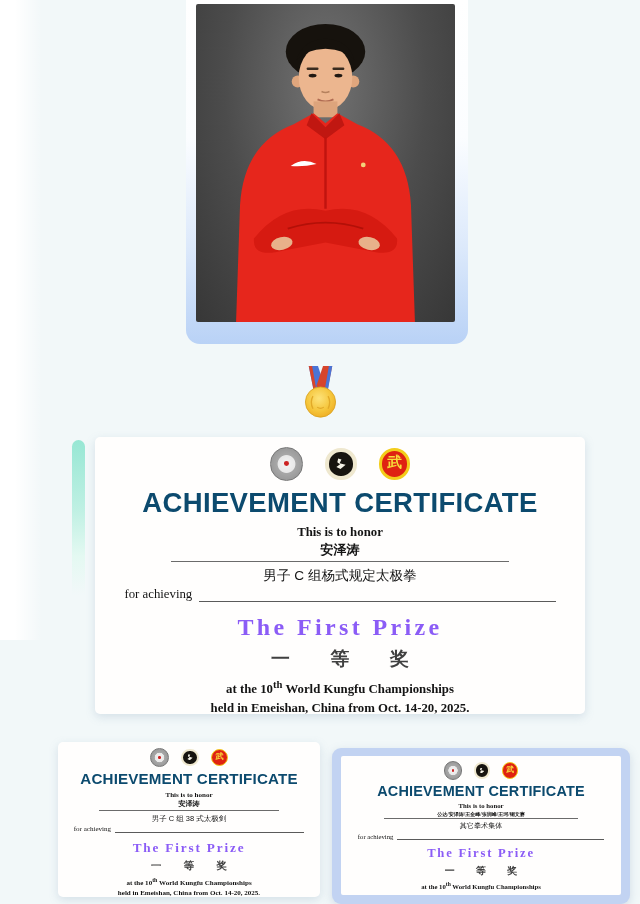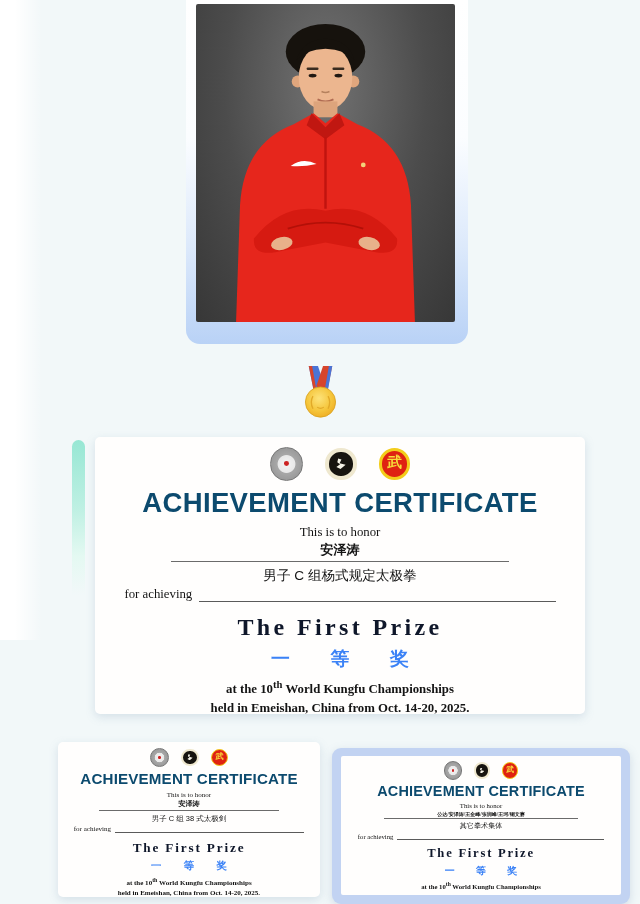--- a/index.html
+++ b/index.html
@@ -40,30 +40,30 @@
   .logo-iwuf::after{content:"";position:absolute;left:42%;top:42%;width:16%;height:16%;border-radius:50%;background:#c22;}
   .logo-org{background:#17140f;border:.28em solid #efe8cf;box-sizing:border-box;}
   .logo-org::after{content:"";position:absolute;left:30%;top:26%;width:40%;height:46%;background:#f5f2e6;
     clip-path:polygon(20% 0,55% 10%,35% 45%,100% 60%,45% 100%,0 80%,40% 55%,10% 35%);}
   .logo-wushu{background:#df2212;border:.22em solid #f3cd1b;box-sizing:border-box;}
   .logo-wushu::after{content:"武";position:absolute;left:0;top:8%;width:100%;text-align:center;
     color:#f7dc3a;font-size:.92em;font-weight:700;font-family:"Liberation Sans",sans-serif;}
 
   .cert-title{font-family:"Liberation Sans",sans-serif;font-weight:800;color:#0c4a6e;
     font-size:1.72em;letter-spacing:.012em;margin-top:.22em;white-space:nowrap;}
-  .cert-honor{font-size:.8em;font-weight:400;margin-top:.5em;}
+  .cert-honor{font-size:.8em;font-weight:700;margin-top:.5em;}
   .cert-honoree{font-size:.82em;font-weight:700;margin-top:.08em;}
   .cert-honoree.tiny{font-size:.6em;font-weight:700;margin-top:.25em;}
   .sep-line{width:69%;margin:.12em auto 0;border-bottom:1px solid #6b6b6b;}
   .cert-event{font-size:.85em;font-weight:400;margin-top:.4em;font-family:"Liberation Sans",sans-serif;}
   .achieving-row{display:flex;align-items:flex-end;width:88%;margin:.1em auto 0;font-size:.8em;}
   .achieving-row .label{white-space:nowrap;padding-right:.5em;text-align:center;}
   .achieving-row .line{flex:1;border-bottom:1px solid #5a5a5a;height:1em;}
-  .prize-en{color:#0f172a;font-weight:700;font-size:1.5em;letter-spacing:.14em;margin-top:.5em;}
-  .prize-zh{color:#3b82f6;font-weight:700;font-size:1.18em;letter-spacing:.95em;text-indent:.95em;margin-top:.28em;}
+  .prize-en{color:#8b5cf6;font-weight:700;font-size:1.5em;letter-spacing:.14em;margin-top:.5em;}
+  .prize-zh{color:#404040;font-weight:700;font-size:1.18em;letter-spacing:.95em;text-indent:.95em;margin-top:.28em;}
   .venue{font-weight:700;font-size:.8em;margin-top:.5em;line-height:1.4;}
 </style>
 </head>
 <body>
 
 <div id="page">
 
   <div class="portrait-frame">
     <div class="portrait-photo">
       <svg viewBox="0 0 260 320" preserveAspectRatio="xMidYMax meet">

